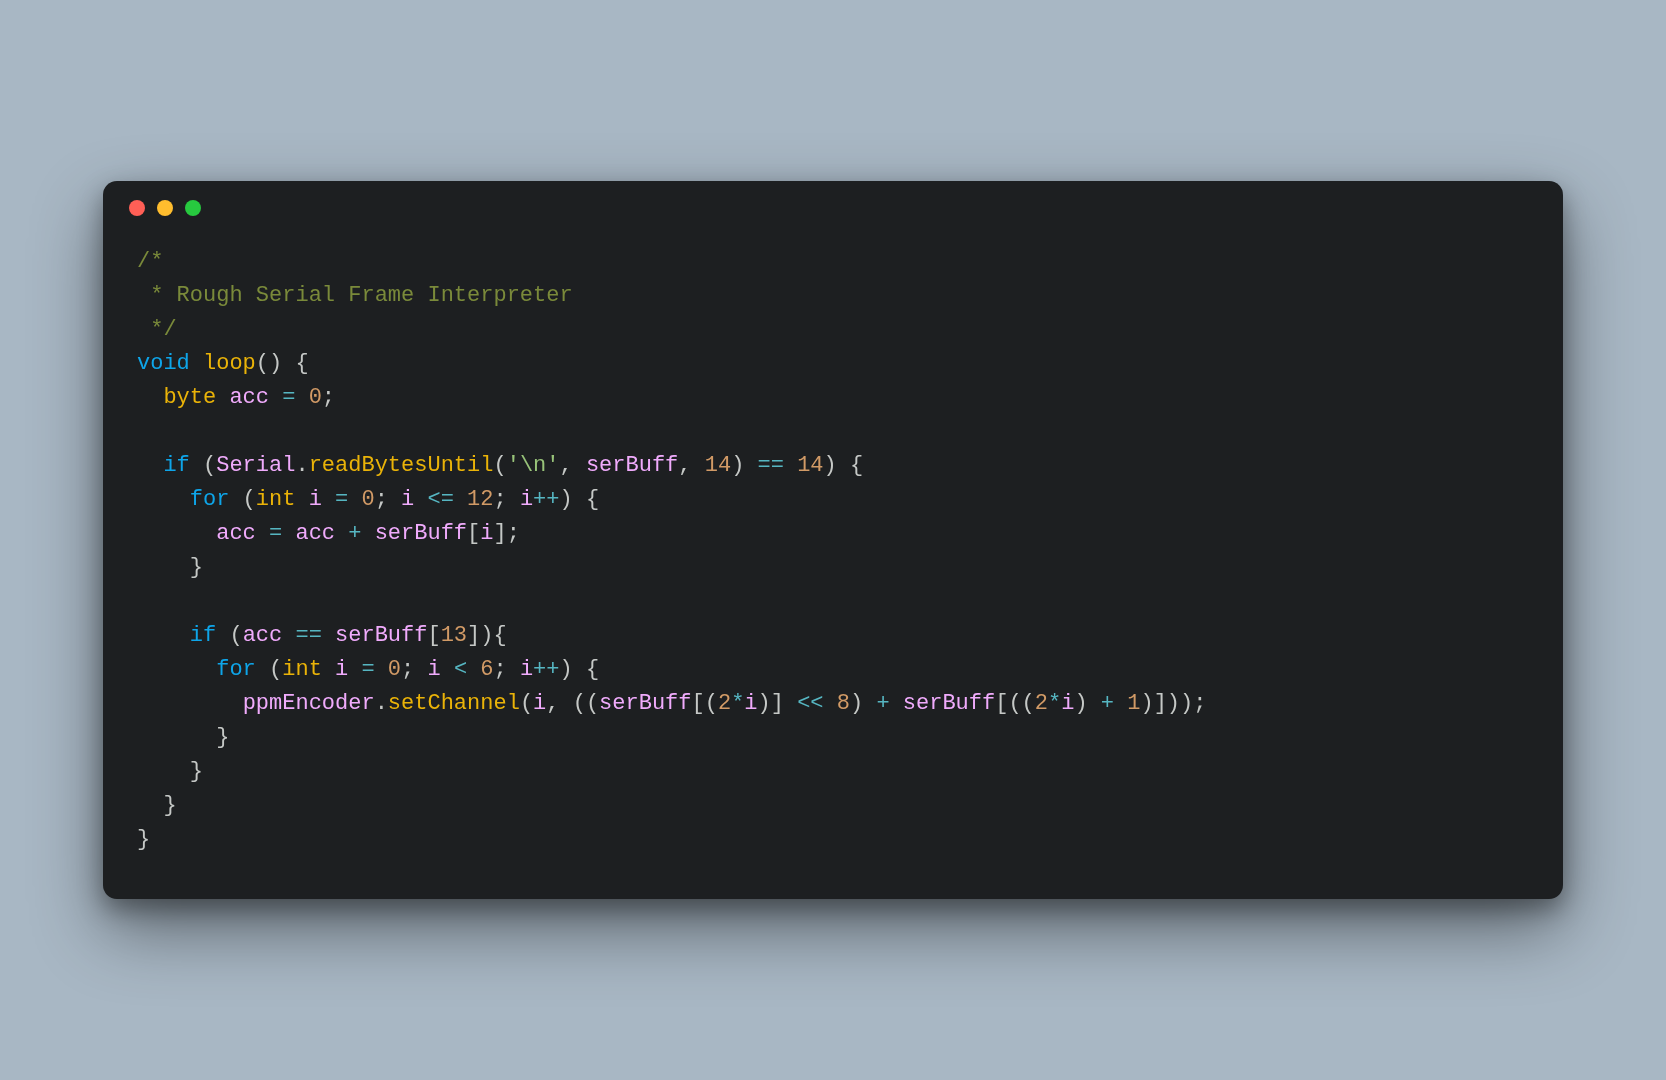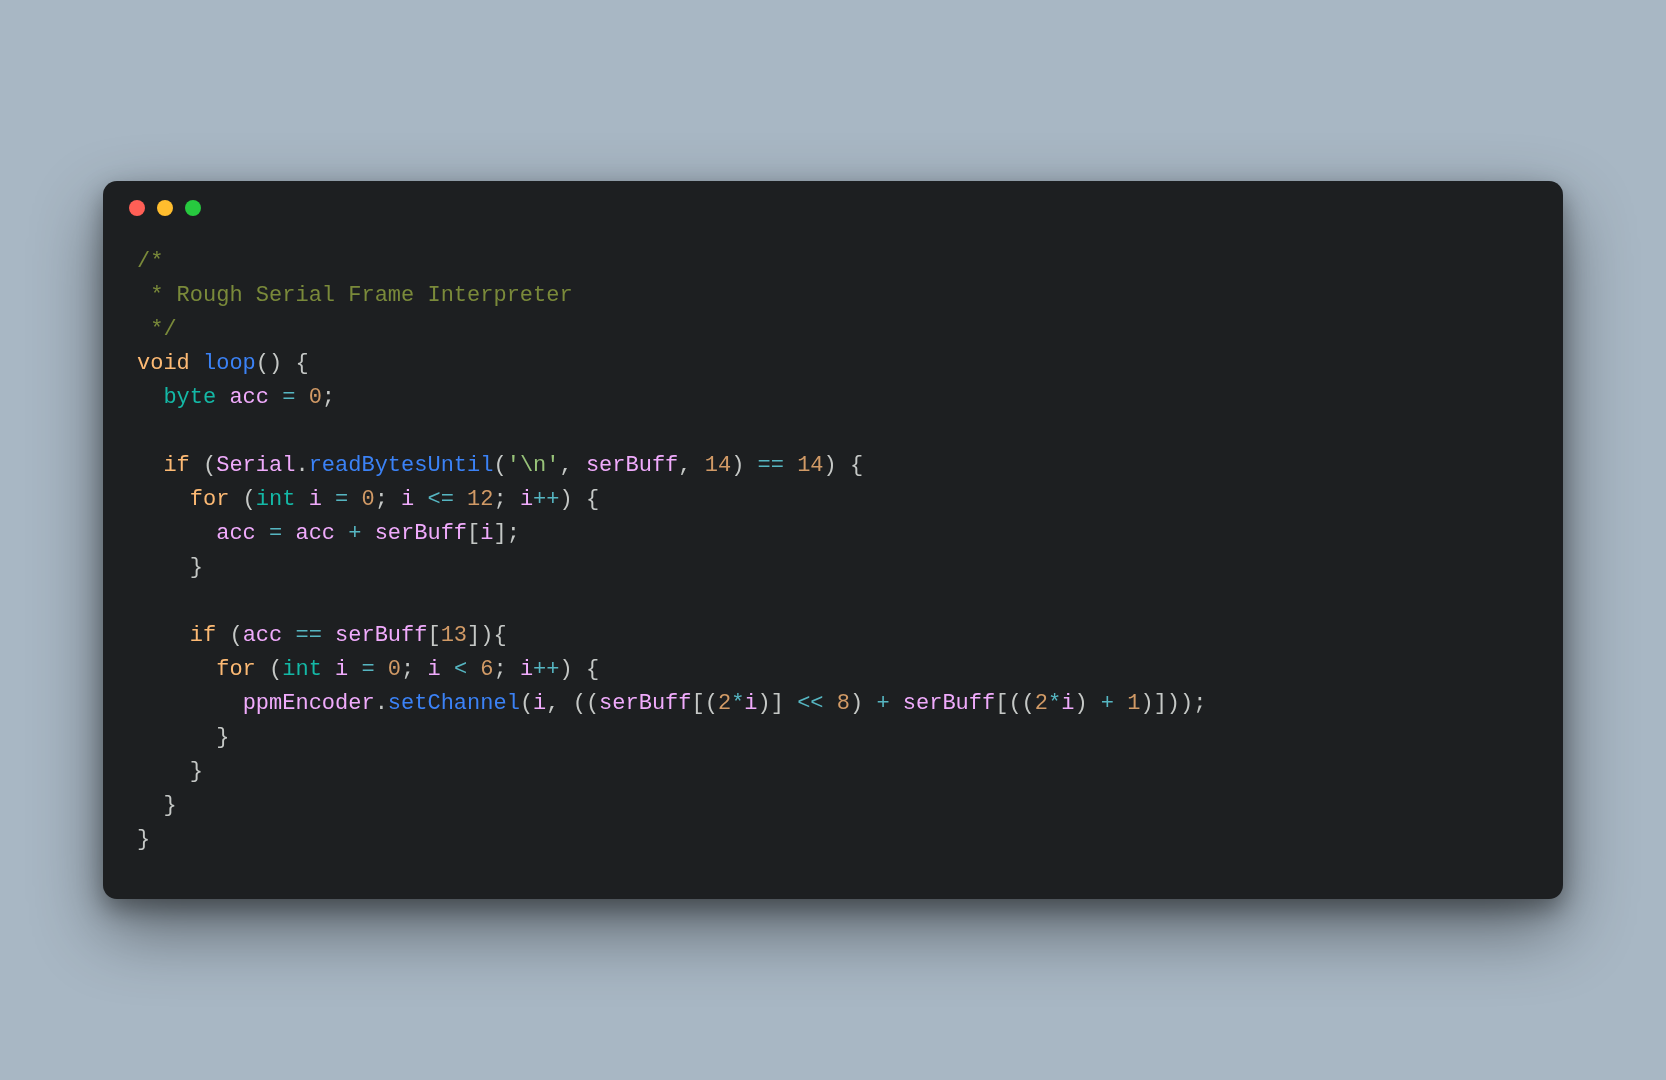--- a/index.html
+++ b/index.html
@@ -41,23 +41,23 @@
   .dot.yellow { background: #ffbd2e; }
   .dot.green  { background: #27c93f; }
   .code {
     padding: 10px 34px 0 34px;
     font-size: 22px;
     line-height: 34px;
     white-space: pre;
     color: #c5c8c6;
   }
   .tok-comment { color: #7a8a3a; }   
-  .tok-keyword { color: #fdba74; }   
-  .tok-type    { color: #14b8a6; }   
-  .tok-func    { color: #3b82f6; }   
+  .tok-keyword { color: #0ea5e9; }   
+  .tok-type    { color: #eab308; }   
+  .tok-func    { color: #eab308; }   
   .tok-ident   { color: #f0abfc; }   
   .tok-num     { color: #d19a66; }   
   .tok-str     { color: #98c379; }   
   .tok-op      { color: #56b6c2; }   
   .tok-punc    { color: #c5c8c6; }   
 </style>
 </head>
 <body>
 
 <div class="stage">

